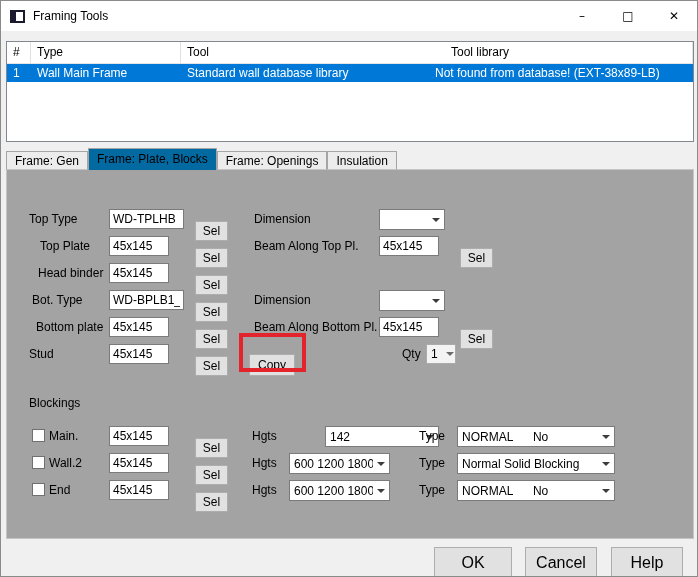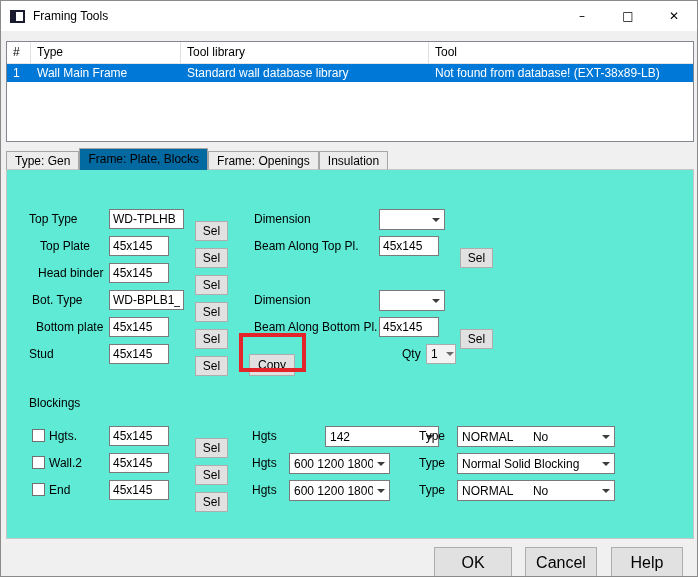--- a/index.html
+++ b/index.html
@@ -62,21 +62,21 @@
     background: #ececec; border: 1px solid #a5a5a5; border-bottom: 1px solid #c5c5c5;
     margin-right: 0px; white-space: nowrap; cursor: default;
   }
   .tab.active {
     height: 22px; line-height: 21px; background: #0369a1; border-bottom: none;
     position: relative; z-index: 3;
   }
   
   .panel {
     position: absolute; left: 5px; top: 168px; width: 688px; height: 370px;
-    background: #5eead4; border: 1px solid #c5c5c5; z-index: 1;
+    background: #a3a3a3; border: 1px solid #c5c5c5; z-index: 1;
   }
   .label { position: absolute; white-space: nowrap; }
   .tinput {
     position: absolute; height: 20px; border: 1px solid #7a7a7a; background: #fff;
     font-family: inherit; font-size: 12px; padding: 0 3px; color: #000;
   }
   .btn {
     position: absolute; height: 20px; background: #e1e1e1; border: 1px solid #adadad;
     font-family: inherit; font-size: 12px; padding: 0; cursor: default; color: #000; margin-top: 12px;
   }
@@ -114,33 +114,33 @@
       <button class="win-btn">–</button>
       <button class="win-btn">□</button>
       <button class="win-btn">✕</button>
     </div>
   </div>
 
   <div class="listview">
     <div class="lv-header">
       <div class="lv-hcell c1">#</div>
       <div class="lv-hcell c2">Type</div>
+      <div class="lv-hcell c4">Tool</div>
       <div class="lv-hcell c3">Tool library</div>
-      <div class="lv-hcell c4">Tool</div>
     </div>
     <div class="lv-row">
       <div class="lv-cell c1">1</div>
       <div class="lv-cell c2">Wall Main Frame</div>
       <div class="lv-cell c3">Standard wall database library</div>
       <div class="lv-cell c4">Not found from database! (EXT-38x89-LB)</div>
     </div>
   </div>
 
   <div class="tabs">
-    <div class="tab">Type: Gen</div>
+    <div class="tab">Frame: Gen</div>
     <div class="tab active">Frame: Plate, Blocks</div>
     <div class="tab">Frame: Openings</div>
     <div class="tab">Insulation</div>
   </div>
 
   <div class="panel">
 
     <span class="label" style="left:22px; top:42px;">Top Type</span>
     <input class="tinput" style="left: 102px; top: 39px; width: 75px;" value="WD-TPLHB">
     <button class="btn" style="left:188px; top:39px; width:33px;">Sel</button>
@@ -190,21 +190,21 @@
     <div class="combo small" style="left:419px; top:174px; width:30px; height:20px;">
       <span class="combo-text">1</span>
       <span class="arrow-box" style="width:11px;">
           <i class="tri"></i>
         </span>
     </div>
 
     <span class="label" style="left:22px; top:226px;">Blockings</span>
 
     <span class="checkbox" style="left:25px; top:259px;"></span>
-    <span class="label" style="left:42px; top:259px;">Hgts.</span>
+    <span class="label" style="left:42px; top:259px;">Main.</span>
     <input class="tinput" style="left: 102px; top: 256px; width: 60px;" value="45x145">
     <button class="btn" style="left:188px; top:256px; width:33px;">Sel</button>
     <span class="label" style="left:245px; top:259px;">Hgts</span>
     <div class="combo" style="left:282px; top:256px; width:114px;margin-left:36px;">
       <span class="combo-text">142</span>
       <span class="arrow-box">
           <i class="tri"></i>
         </span>
     </div>
     <span class="label" style="left:412px; top:259px;">Type</span>

